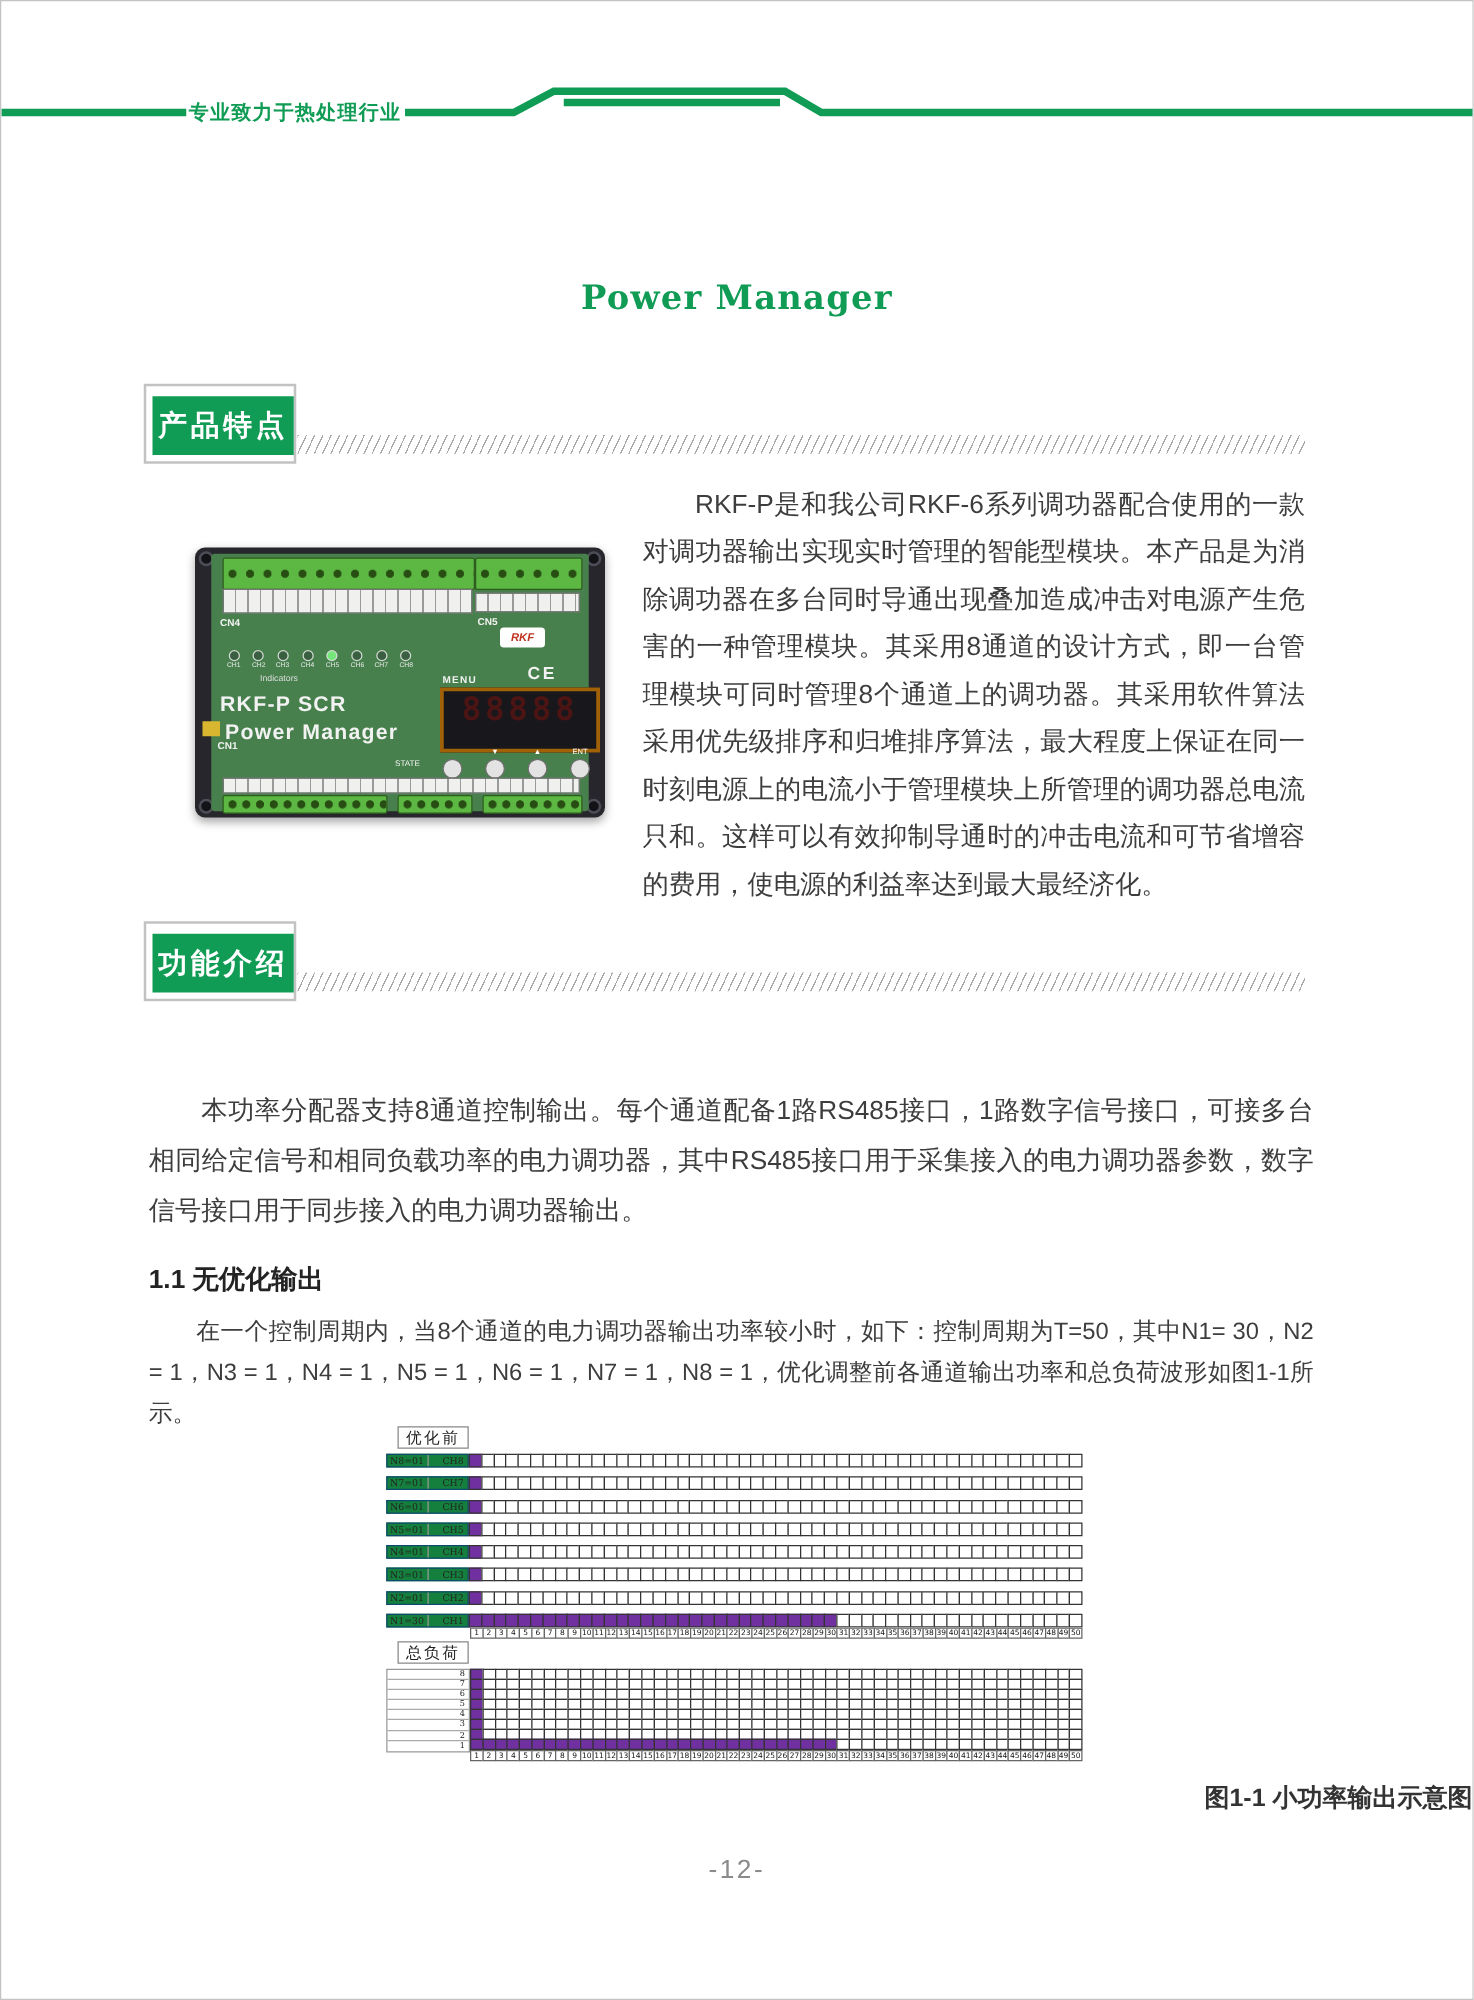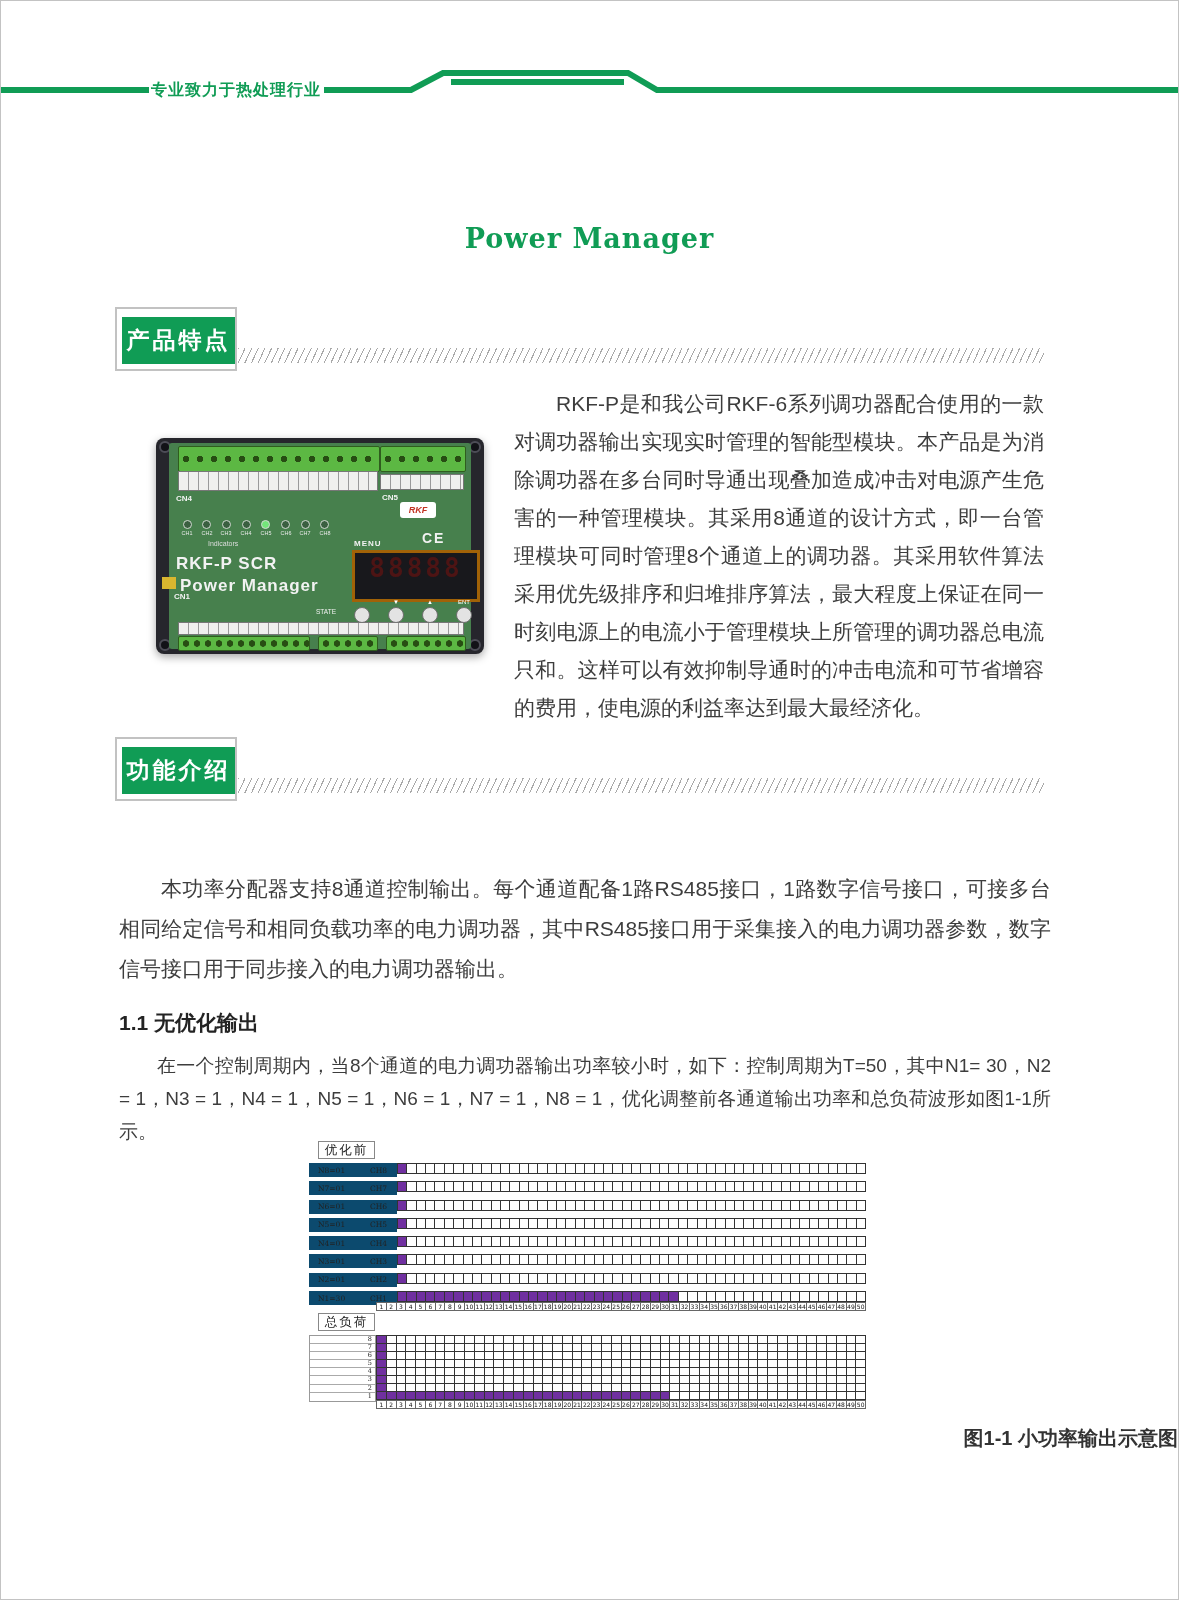--- a/index.html
+++ b/index.html
@@ -56,21 +56,21 @@
             display:flex;align-items:center;justify-content:center;font-size:9px;font-weight:bold;color:#c23322;font-style:italic;}
 
   
   .chart{position:absolute;left:305px;top:1138px;width:560px;font-family:"DejaVu Serif",serif;color:#222;}
   .pre-box,.load-box{position:absolute;left:12px;width:57px;height:18px;border:1px solid #888;background:#fff;box-sizing:border-box;
             display:flex;align-items:center;justify-content:center;font-size:12.5px;letter-spacing:2px;}
   .pre-box{top:2px;}
   .load-box{top:174px;}
   #channel-rows{position:absolute;top:24px;left:3px;width:557px;}
   .ch-row{display:flex;height:11px;margin-bottom:7.3px;}
-  .ch-label{width:88px;display:flex;border:7px solid #0c4a6e;box-sizing:border-box;background:#22c55e;font-size:7.5px;}
+  .ch-label{width:66px;display:flex;border:1px solid #0c4a6e;box-sizing:border-box;background:#15803d;font-size:7.5px;}
   .ch-label-n{width:33px;border-right:1px solid #999;display:flex;align-items:center;padding-left:2px;box-sizing:border-box;}
   .ch-label-name{flex:1;display:flex;align-items:center;justify-content:flex-end;padding-right:3px;}
   .strip{flex:1;display:flex;}
   .cell{flex:1;border:1px solid #333;margin-left:-1px;background:#fff;box-sizing:border-box;}
   .cell:first-child{margin-left:0;}
   .cell.fill{background:var(--purple);}
   .axis{position:absolute;left:70px;width:490px;height:9px;display:flex;font-size:6px;font-family:"DejaVu Sans",sans-serif;color:#111;}
   #axis1{top:163px;}
   #axis2{top:261px;}
   .tick{flex:1;border:1px solid #666;margin-left:-1px;display:flex;align-items:center;justify-content:center;
@@ -1206,13 +1206,14 @@
         <div class="tick">45</div>
         <div class="tick">46</div>
         <div class="tick">47</div>
         <div class="tick">48</div>
         <div class="tick">49</div>
         <div class="tick">50</div>
       </div>
   </div>
 
   <div class="caption">图1-1 小功率输出示意图</div>
+  <div class="page-number">-12-</div>
 </div>
 
 </body></html>

